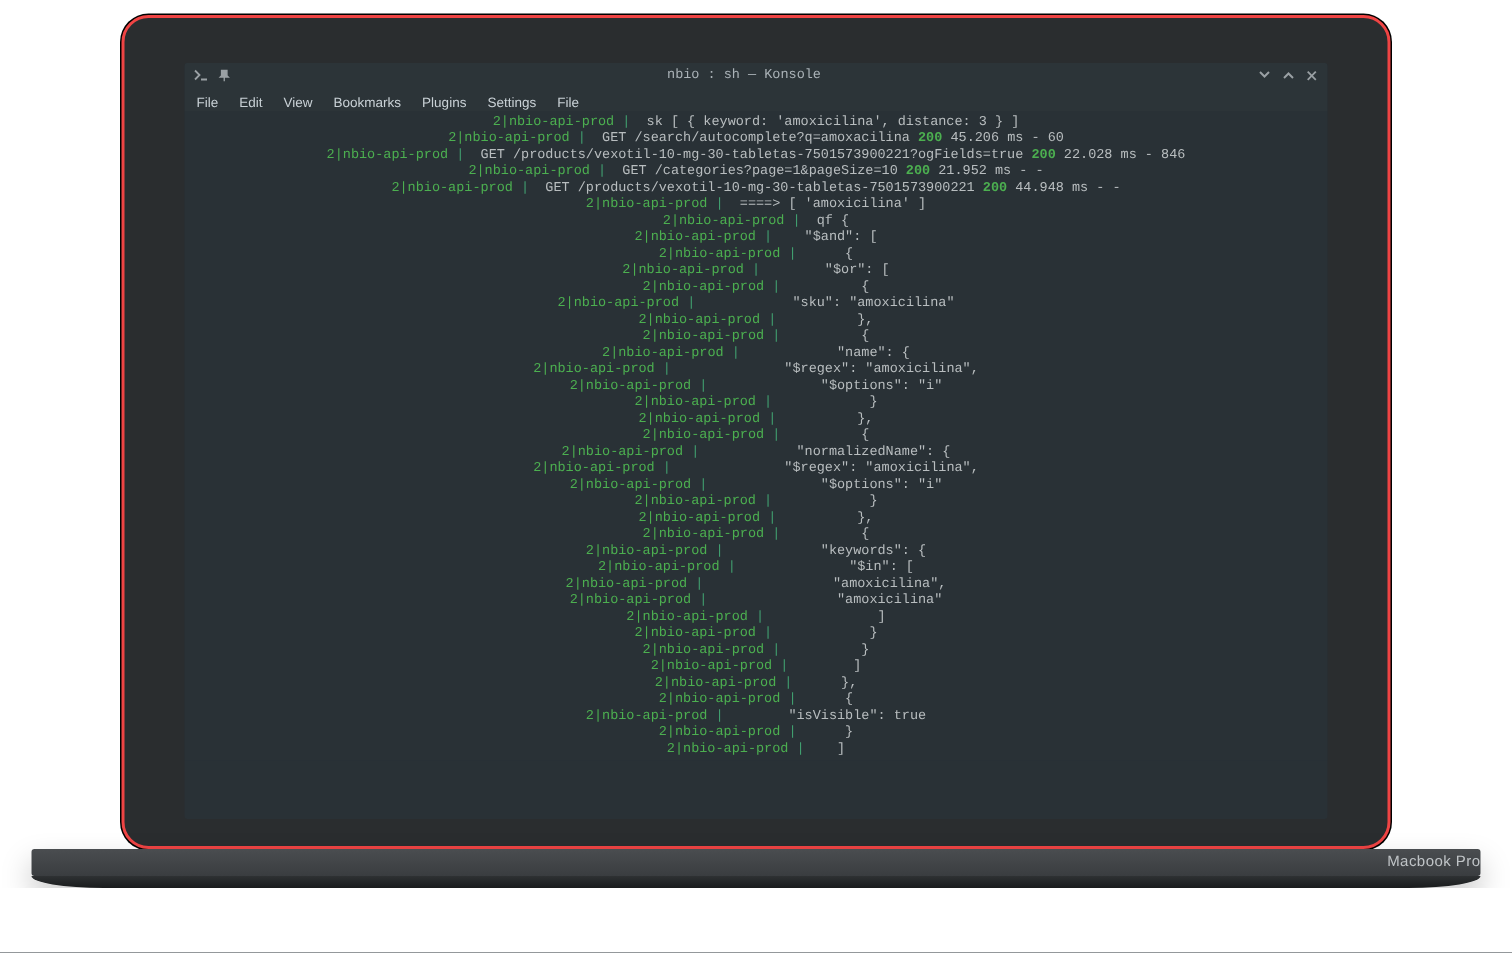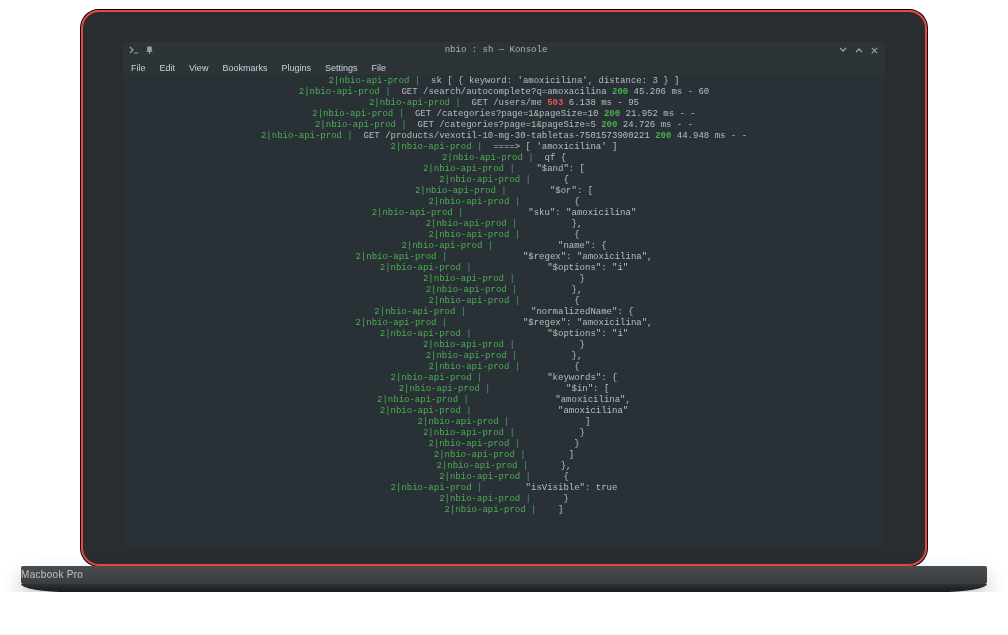--- a/index.html
+++ b/index.html
@@ -74,21 +74,21 @@
       position: relative;
       height: 26px;
     }
     .macbook-bar {
       background: linear-gradient(#4a4d50, #3a3d40);
       height: 18px;
       border-radius: 2px;
       margin: 0 -60px;
       color: #bfc3c6;
       font-size: 10px;
-      text-align: left;
+      text-align: right;
       line-height: 18px;
       letter-spacing: 0.3px;
       box-shadow: 0 10px 20px rgba(0,0,0,0.25);
     }
     .macbook-foot {
       height: 8px;
       margin: 0 -60px;
       background: linear-gradient(#2e3133, #1a1c1d);
       border-radius: 0 0 60px 60px / 0 0 10px 10px;
       box-shadow: 0 18px 18px rgba(0,0,0,0.18);
@@ -142,23 +142,22 @@
         <span>View</span>
         <span>Bookmarks</span>
         <span>Plugins</span>
         <span>Settings</span>
         <span>File</span>
       </div>
 
       <div class="term" id="term">
           <div class="line"><span class="srv">2|nbio-api-prod</span><span class="pipe"> |  </span><span>sk [ { keyword: 'amoxicilina', distance: 3 } ]</span></div>
           <div class="line"><span class="srv">2|nbio-api-prod</span><span class="pipe"> |  </span><span>GET /search/autocomplete?q=amoxacilina </span><span class="g200">200</span><span> 45.206 ms - 60</span></div>
-          <div class="line"><span class="srv">2|nbio-api-prod</span><span class="pipe"> |  </span><span>GET /users/me </span><span class="r503">503</span><span> 6.138 ms - 95</span></div>
+          <div class="line"><span class="srv">2|nbio-api-prod</span><span class="pipe"> |  </span><span>GET /products/vexotil-10-mg-30-tabletas-7501573900221?ogFields=true </span><span class="g200">200</span><span> 22.028 ms - 846</span></div>
           <div class="line"><span class="srv">2|nbio-api-prod</span><span class="pipe"> |  </span><span>GET /categories?page=1&amp;pageSize=10 </span><span class="g200">200</span><span> 21.952 ms - -</span></div>
-          <div class="line"><span class="srv">2|nbio-api-prod</span><span class="pipe"> |  </span><span>GET /categories?page=1&amp;pageSize=5 </span><span class="g200">200</span><span> 24.726 ms - -</span></div>
           <div class="line"><span class="srv">2|nbio-api-prod</span><span class="pipe"> |  </span><span>GET /products/vexotil-10-mg-30-tabletas-7501573900221 </span><span class="g200">200</span><span> 44.948 ms - -</span></div>
           <div class="line"><span class="srv">2|nbio-api-prod</span><span class="pipe"> |  </span><span>====&gt; [ 'amoxicilina' ]</span></div>
           <div class="line"><span class="srv">2|nbio-api-prod</span><span class="pipe"> |  </span><span>qf {</span></div>
           <div class="line"><span class="srv">2|nbio-api-prod</span><span class="pipe"> |  </span><span>  "$and": [</span></div>
           <div class="line"><span class="srv">2|nbio-api-prod</span><span class="pipe"> |  </span><span>    {</span></div>
           <div class="line"><span class="srv">2|nbio-api-prod</span><span class="pipe"> |  </span><span>      "$or": [</span></div>
           <div class="line"><span class="srv">2|nbio-api-prod</span><span class="pipe"> |  </span><span>        {</span></div>
           <div class="line"><span class="srv">2|nbio-api-prod</span><span class="pipe"> |  </span><span>          "sku": "amoxicilina"</span></div>
           <div class="line"><span class="srv">2|nbio-api-prod</span><span class="pipe"> |  </span><span>        },</span></div>
           <div class="line"><span class="srv">2|nbio-api-prod</span><span class="pipe"> |  </span><span>        {</span></div>

